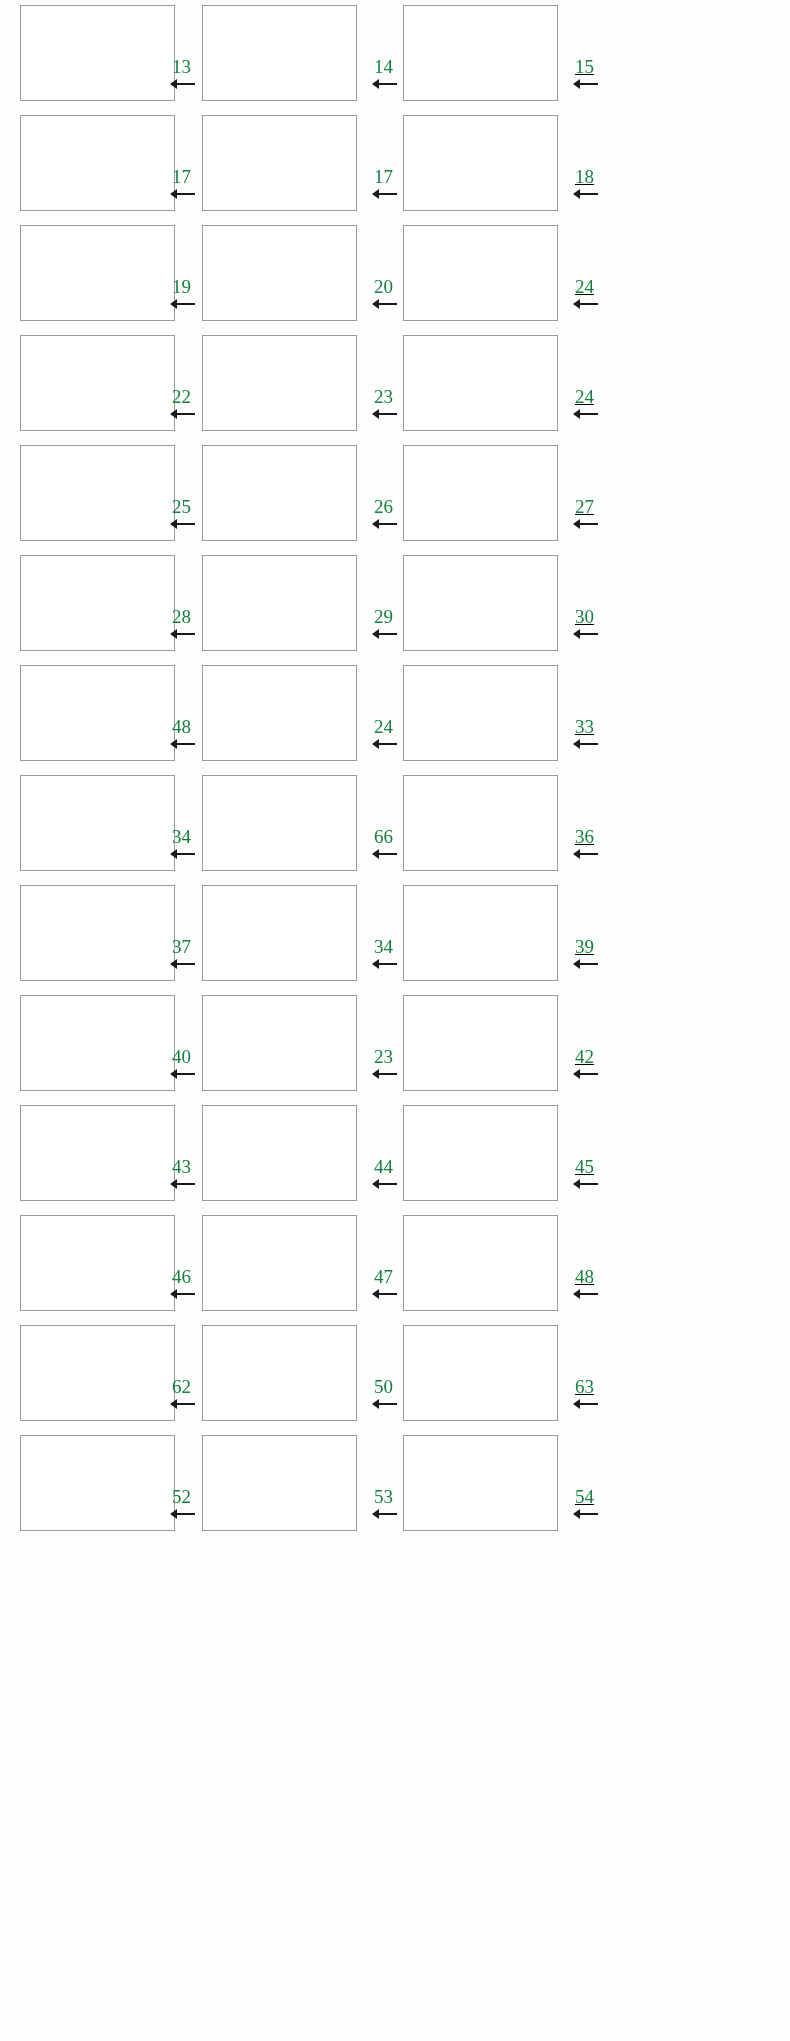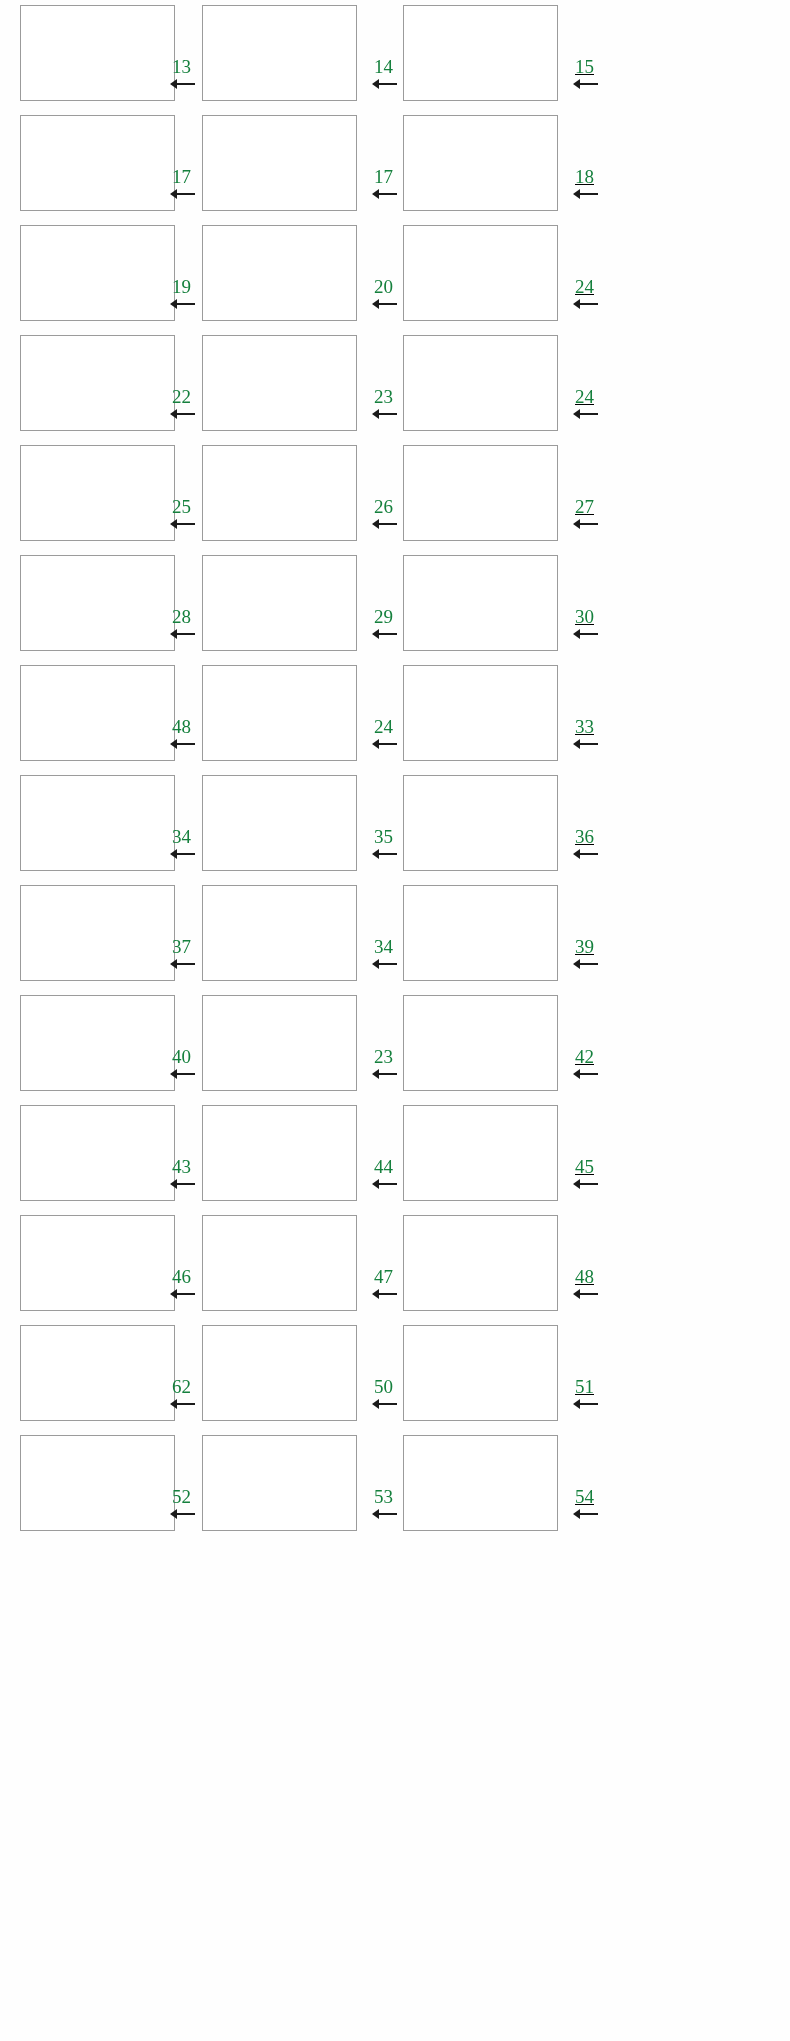--- a/index.html
+++ b/index.html
@@ -411,21 +411,21 @@
             <span class="head"></span>
             <span class="shaft"></span>
           </span>
         </div>
         <div class="cell c1">
           <div class="swatch">
             <div class="swatch-inner" style="background-color: rgb(192, 141, 133);"></div>
           </div>
         </div>
         <div class="marker m1">
-          <span class="num">35</span>
+          <span class="num">66</span>
           <span class="arrow">
             <span class="head"></span>
             <span class="shaft"></span>
           </span>
         </div>
         <div class="cell c2">
           <div class="swatch">
             <div class="swatch-inner" style="background-color: rgb(122, 168, 164);"></div>
           </div>
         </div>
@@ -613,21 +613,21 @@
             <span class="head"></span>
             <span class="shaft"></span>
           </span>
         </div>
         <div class="cell c2">
           <div class="swatch">
             <div class="swatch-inner" style="background-color: rgb(34, 135, 78);"></div>
           </div>
         </div>
         <div class="marker m2">
-          <span class="num">51</span>
+          <span class="num">63</span>
           <span class="arrow">
             <span class="head"></span>
             <span class="shaft"></span>
           </span>
         </div>
       </div>
       <div class="row">
         <div class="cell c0">
           <div class="swatch">
             <div class="swatch-inner" style="background-color: rgb(214, 213, 205);"></div>

